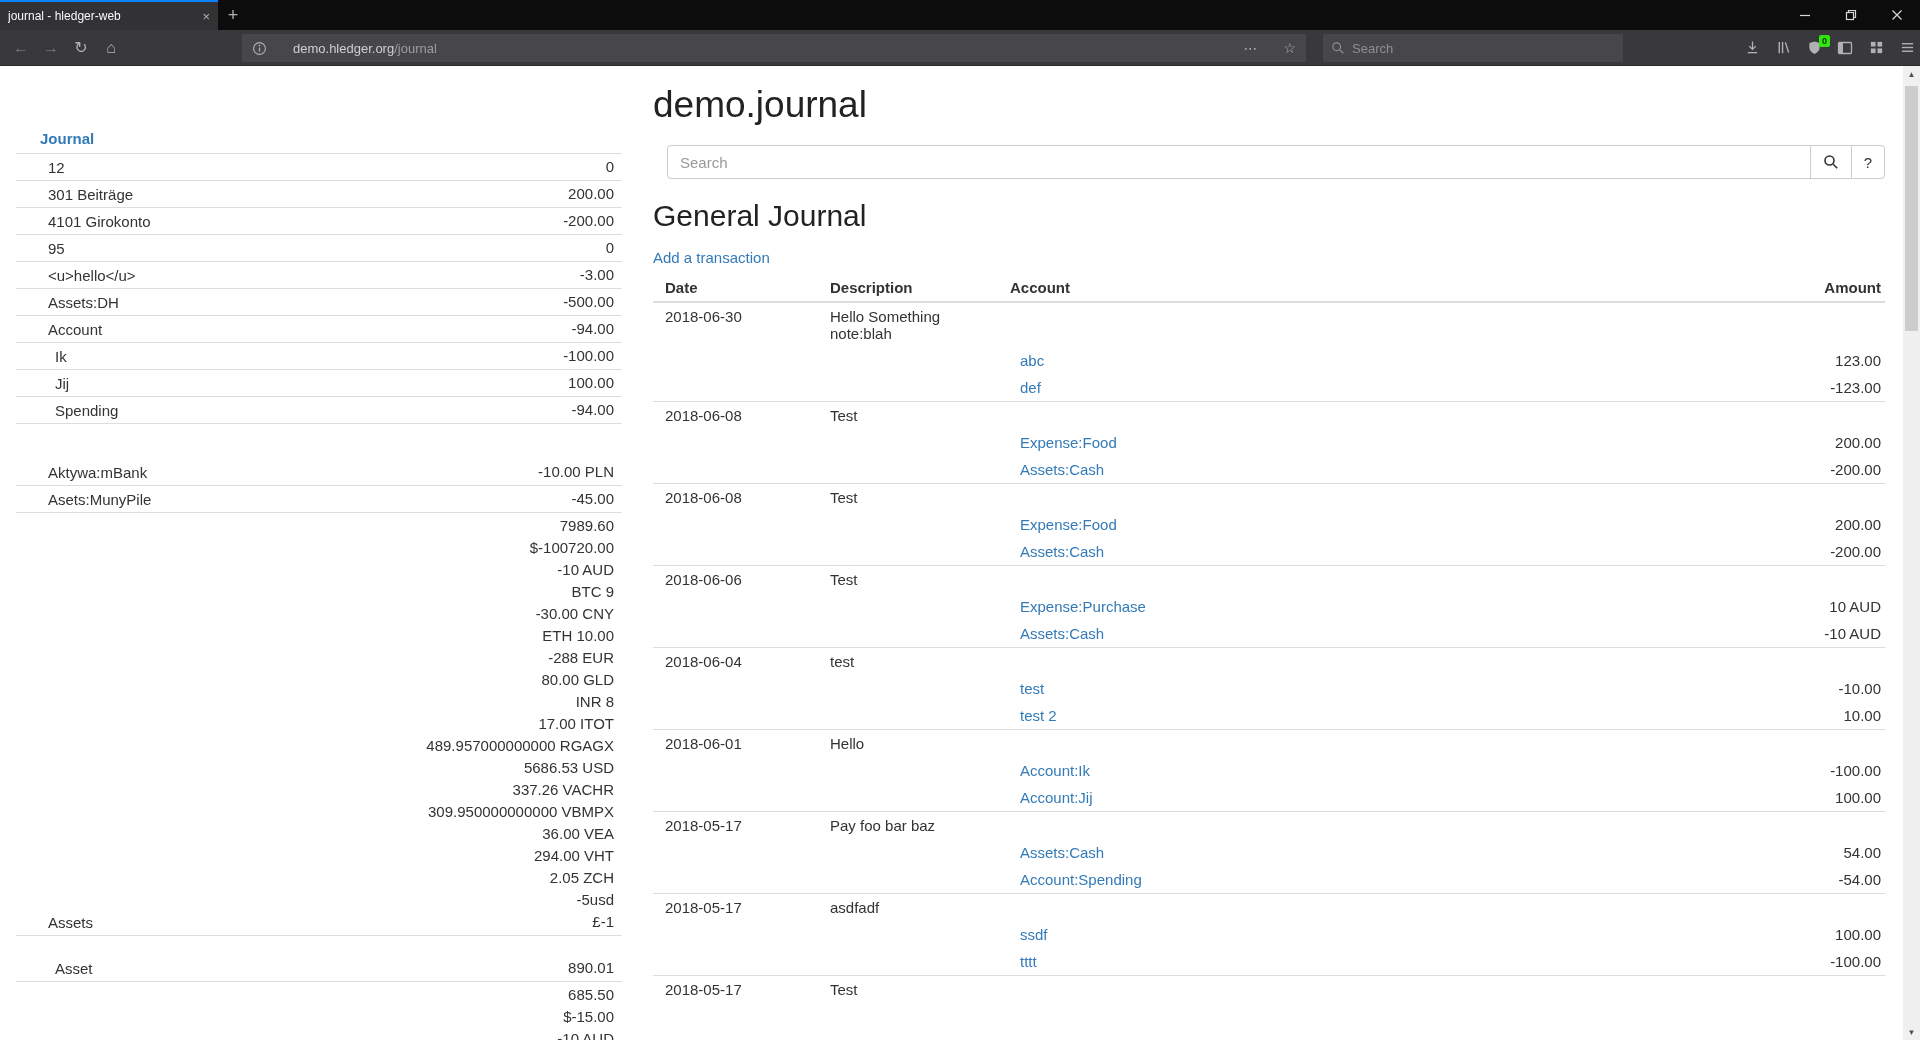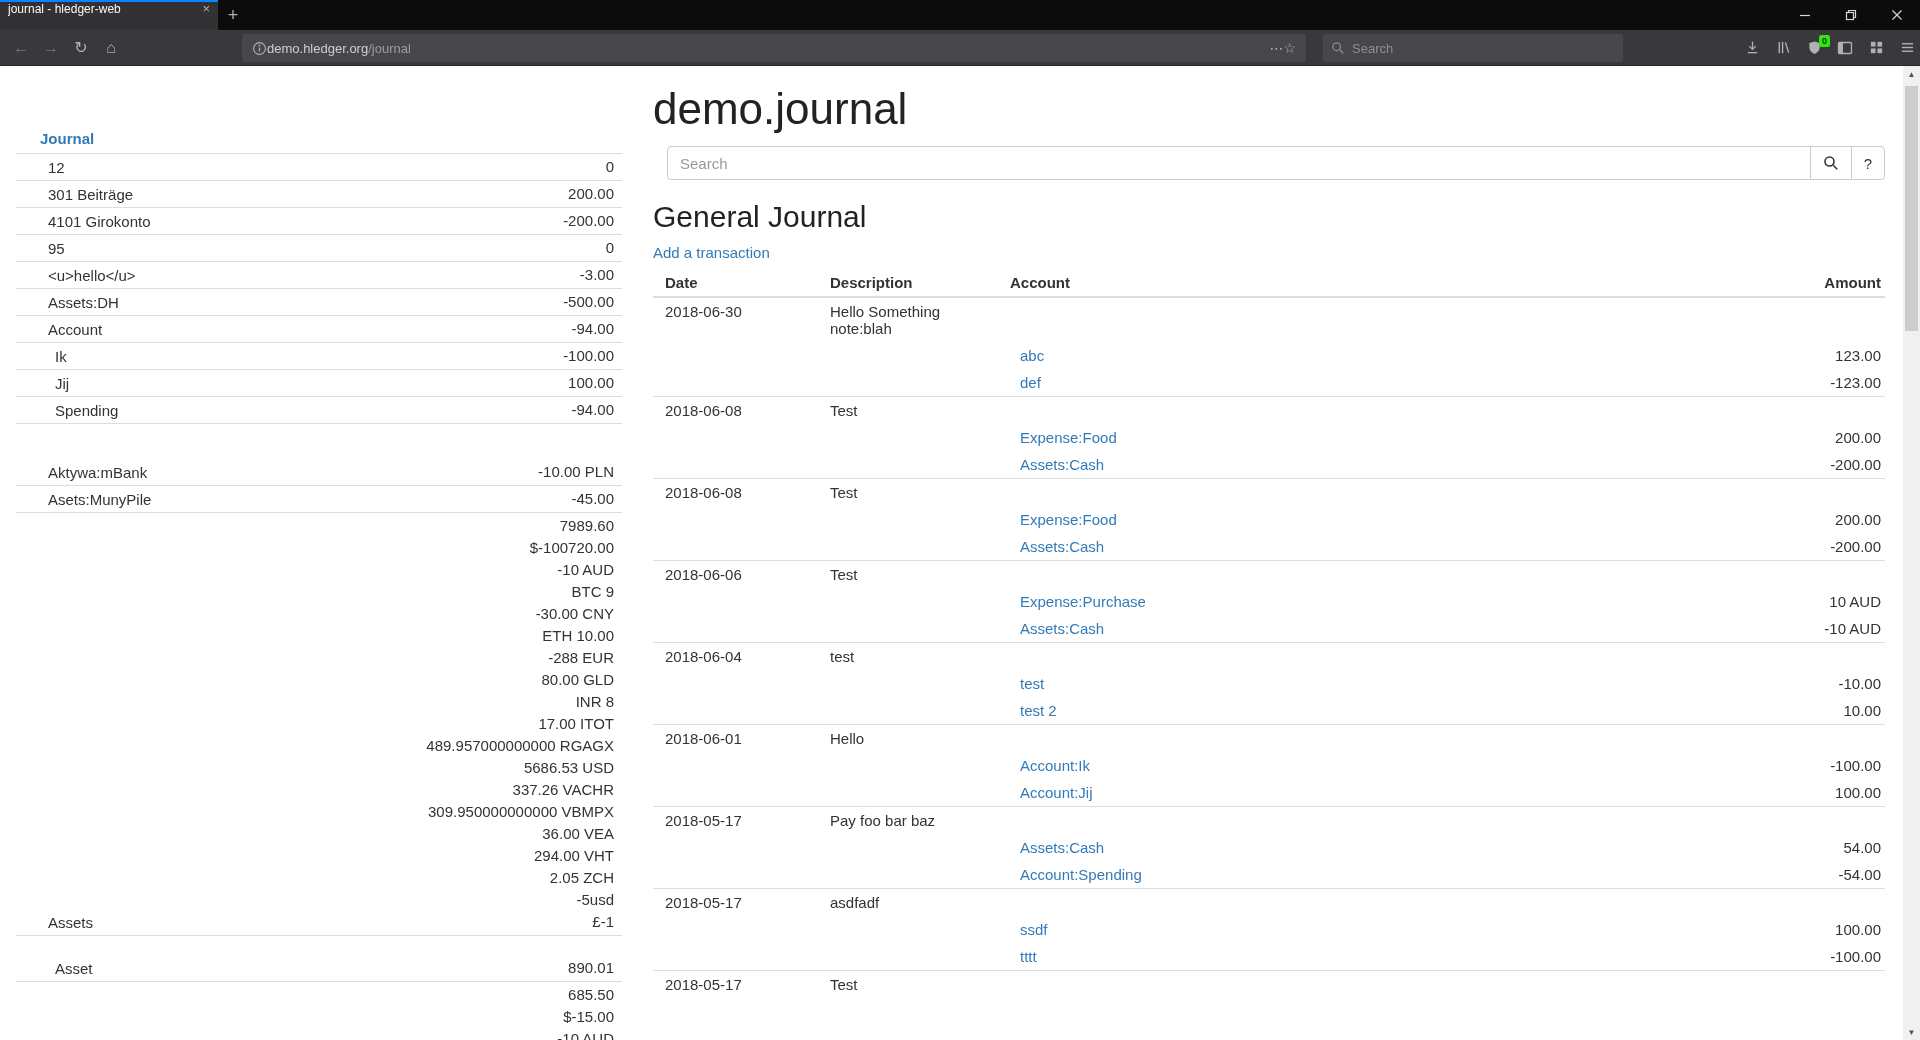--- a/index.html
+++ b/index.html
@@ -2,32 +2,32 @@
 <html><head>
 <meta charset="utf-8">
 <style>
 *{box-sizing:border-box;margin:0;padding:0}
 html,body{width:1920px;height:1040px;overflow:hidden;background:#fff;
   font-family:"Liberation Sans","DejaVu Sans",sans-serif}
 a{text-decoration:none}
 
 
 .titlebar{position:absolute;left:0;top:0;width:1920px;height:30px;background:#0c0c0d;display:flex;align-items:stretch}
-.tab{width:218px;display:flex;background:#323234;border-top:2px solid #0a84ff;padding:0 8px;gap:6px}
+.tab{width:218px;display:flex;align-items:center;background:#323234;border-top:2px solid #0a84ff;padding:0 8px;gap:6px}
 .tab-title{flex:1;font-size:12px;color:#f9f9fa;white-space:nowrap;overflow:hidden}
 .tab-close{color:#b1b1b3;font-size:13px;line-height:1;cursor:pointer}
 .newtab-btn{width:30px;display:flex;align-items:center;justify-content:center;color:#b1b1b3;font-size:18px;cursor:pointer}
 .win-controls{margin-left:auto;display:flex}
 .win-btn{width:46px;display:flex;align-items:center;justify-content:center;cursor:pointer}
 
 
 .toolbar{position:absolute;left:0;top:30px;width:1920px;height:36px;background:#38383d;border-bottom:1px solid #2a2a2e}
 .nav-btn{position:absolute;top:0;height:35px;width:30px;display:flex;align-items:center;justify-content:center;font-size:16px;color:#b1b1b3;cursor:pointer}
 .nav-btn.dim{color:#77777a}
-.urlbar{position:absolute;left:242px;top:4px;width:1064px;height:28px;background:#474749;border-radius:2px;display:flex;align-items:center;padding:0 10px;gap:0}
+.urlbar{position:absolute;left:242px;top:4px;width:1064px;height:28px;background:#474749;border-radius:2px;display:flex;align-items:center;padding:0 10px;gap:26px}
 .url-text{flex:1;font-size:13px;white-space:nowrap;overflow:hidden}
 .url-domain{color:#cfcfd1}
 .url-path{color:#9d9da0}
 .url-mini{color:#b1b1b3;font-size:14px;cursor:pointer}
 .searchbar{position:absolute;left:1323px;top:4px;width:300px;height:28px;background:#474749;border-radius:2px;display:flex;align-items:center;padding:0 8px;gap:7px;font-size:13px;color:#8f8f92}
 .tb-right{position:absolute;right:4px;top:0;height:35px;display:flex;align-items:center;gap:13px}
 .tb-icon{width:18px;height:18px;position:relative;display:flex;align-items:center;justify-content:center;cursor:pointer;color:#b1b1b3;font-size:15px}
 .ext-badge{position:absolute;top:-4px;right:-7px;background:#30e60b;color:#053605;font-size:9px;font-weight:bold;line-height:10px;padding:1px 3px;border-radius:2px}
 
 
@@ -41,28 +41,28 @@
 .sidebar{position:absolute;left:16px;top:64px;width:606px}
 .sidebar-heading{display:inline-block;color:#337ab7;font-weight:bold;font-size:15px;padding:0 0 6px 24px;cursor:pointer}
 .sb-row{display:flex;justify-content:space-between;align-items:flex-end;border-top:1px solid #ddd;padding:2px 8px 2px 0}
 .sb-name{font-size:15px;color:#333;line-height:21px;cursor:pointer;white-space:nowrap}
 .sb-amts{text-align:right}
 .sb-amts .amt{font-size:15px;line-height:22px;color:#333;white-space:nowrap}
 .neg{color:#c00000}
 
 
 .main{position:absolute;left:653px;top:0;width:1232px}
-.page-title{font-size:44px;font-weight:500;color:#222;margin:18px 0 12px}
+.page-title{font-size:37px;font-weight:500;color:#222;margin:18px 0 19px}
 .search-form{display:flex;margin:0 0 4px 14px;height:34px}
 .search-input{flex:1;height:34px;border:1px solid #ccc;border-radius:4px 0 0 4px;padding:6px 12px;font-size:15px;color:#555;outline:none;background:#fff}
 .search-input::placeholder{color:#999}
 .btn{height:34px;background:#fff;border:1px solid #ccc;margin-left:-1px;display:flex;align-items:center;justify-content:center;cursor:pointer}
 .btn-search{width:42px}
 .btn-help{width:34px;border-radius:0 4px 4px 0;font-size:15px;color:#333}
-.section-title{font-size:30px;font-weight:500;color:#222;margin:20px 0 10px}
+.section-title{font-size:30px;font-weight:500;color:#222;margin:20px 0 16px}
 .add-link{display:inline-block;color:#337ab7;font-size:15px;margin-bottom:4px;cursor:pointer}
 table.journal{width:100%;border-collapse:collapse;margin-top:4px}
 .journal th{font-size:15px;color:#333;text-align:left;padding:5px 12px;border-bottom:2px solid #ddd;font-weight:bold}
 .journal td{font-size:15px;color:#333;padding:5px 12px;vertical-align:top}
 .journal th.amount,.journal td.amount{text-align:right;padding-right:4px}
 .journal tr.tx-first td{border-top:1px solid #ddd}
 .journal td.acct{padding-left:22px}
 .acct-link{color:#337ab7;cursor:pointer}
 svg{display:block}
 </style>

